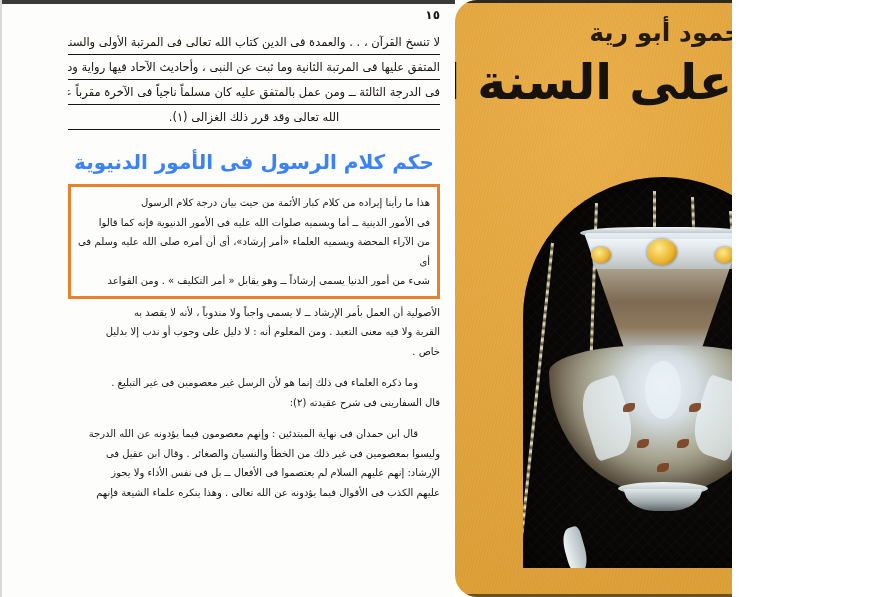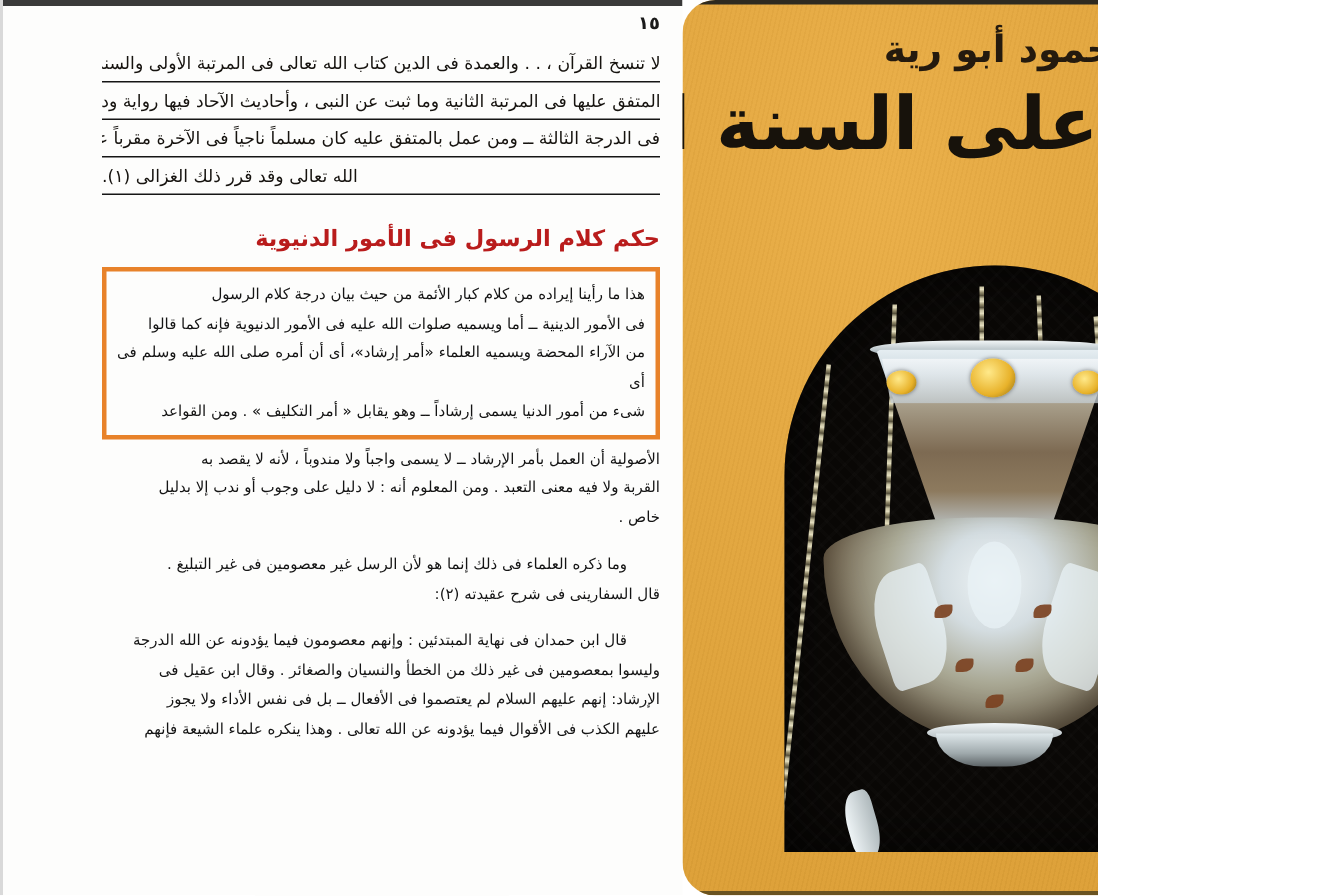--- a/index.html
+++ b/index.html
@@ -54,27 +54,28 @@
   }
   .underlined-block p {
     margin: 0 0 2px 0;
     font-size: 11.5px;
     line-height: 20px;
     border-bottom: 1.2px solid #151515;
     padding-bottom: 2px;
     white-space: nowrap;
     overflow: hidden;
   }
-  .underlined-block p.centered { text-align: left; }
+  .underlined-block p.centered { text-align: center; }
 
   .section-heading {
-    font-size: 15px;
+    text-align: center;
+    font-size: 20px;
     font-weight: 700;
     margin: 20px 0 10px 0;
-    color: #b91c1c;
+    color: #3b82f6;
     letter-spacing: 0.3px;
   }
 
   .hl-box {
     border: 3px solid #e8822a;
     padding: 6px 7px 5px 7px;
     margin: 0 0 4px 0;
   }
   .hl-box p, .plain p {
     margin: 0;

